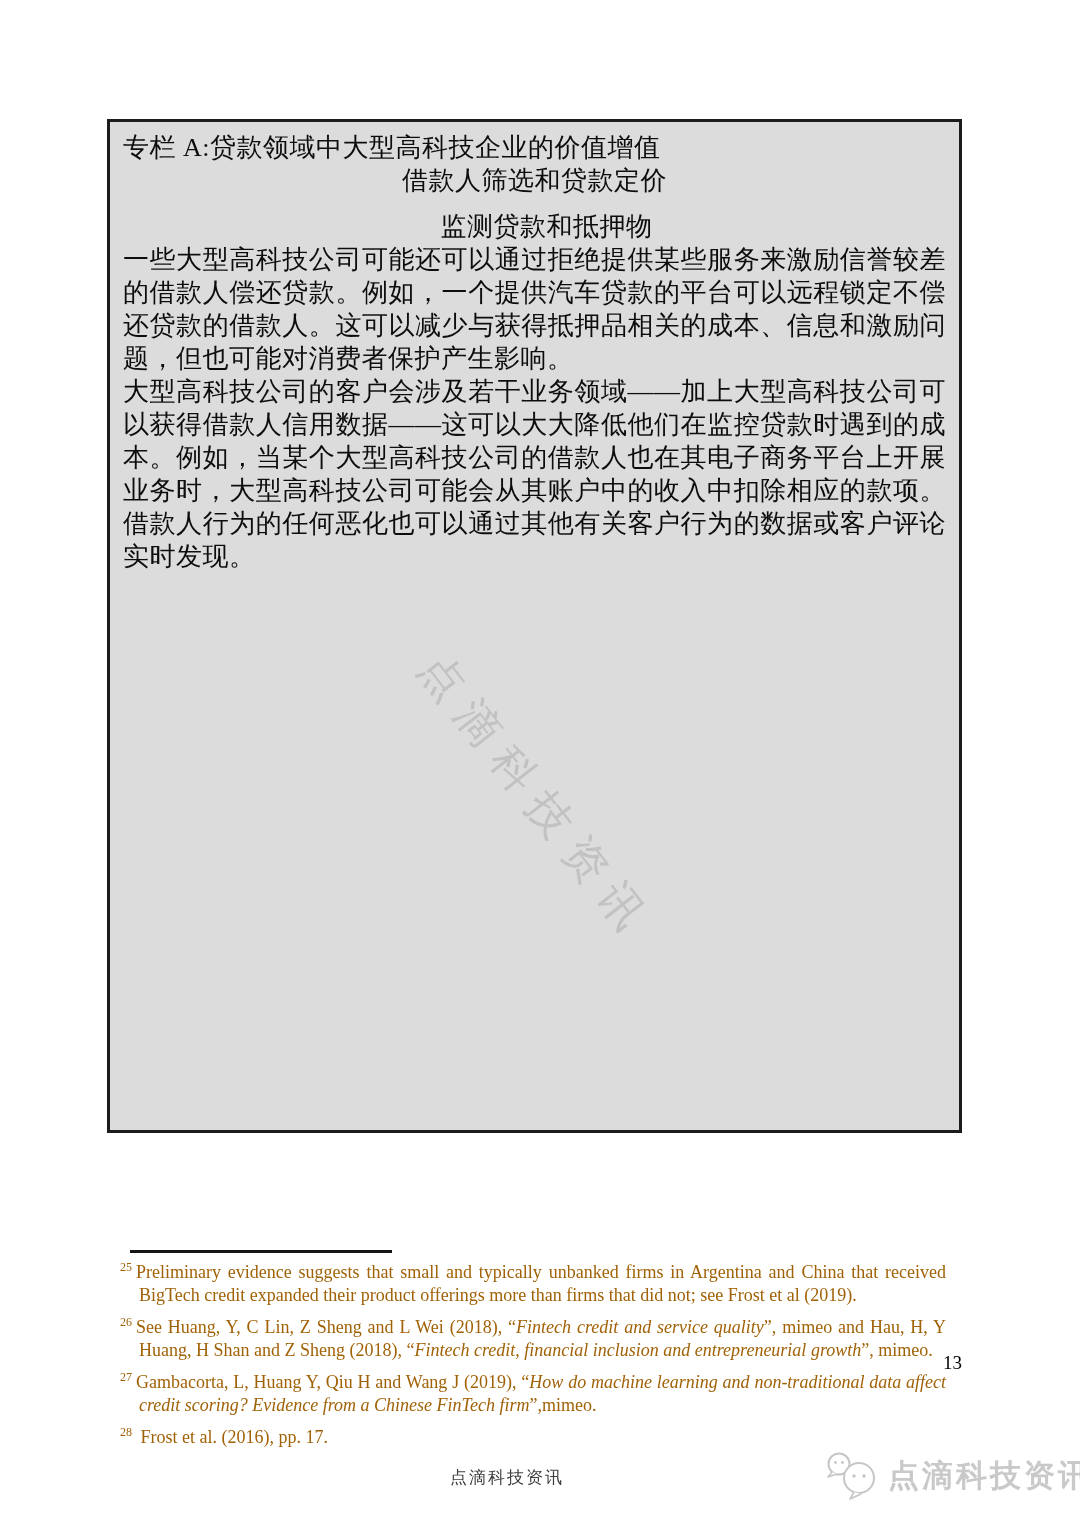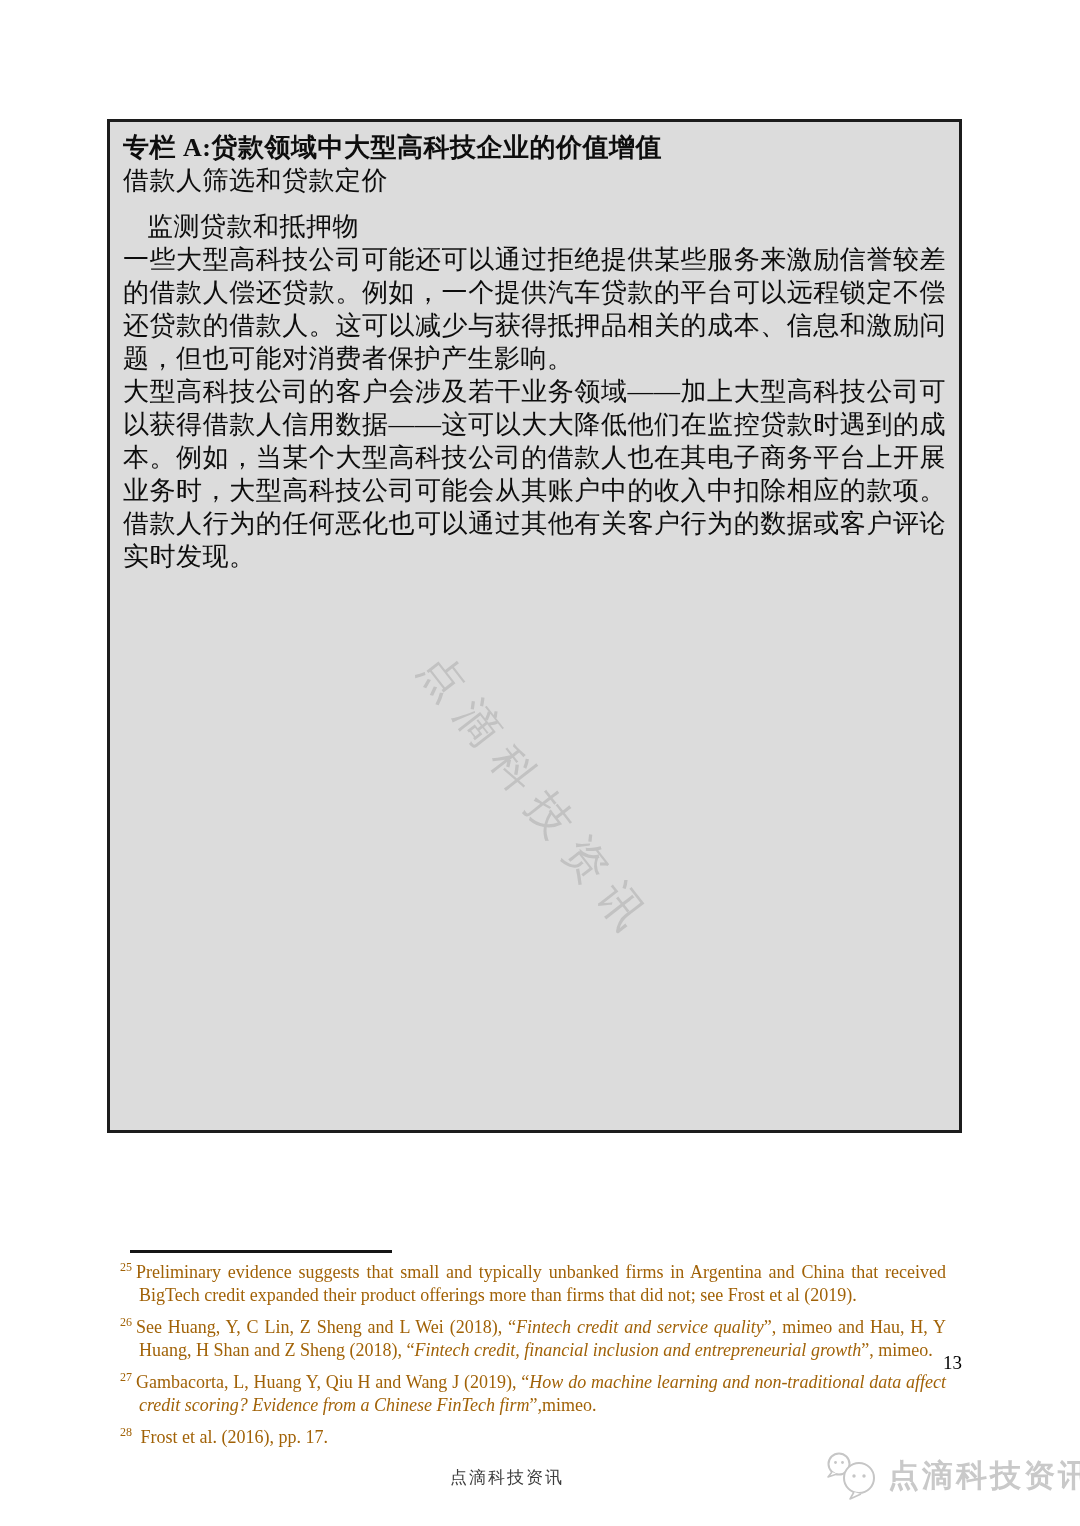--- a/index.html
+++ b/index.html
@@ -27,22 +27,22 @@
     overflow: hidden;
   }
   .boxa p {
     margin: 0;
     font-size: 26px;
     line-height: 33px;
     letter-spacing: 0.5px;
     text-align: justify;
     color: #0d0d0d;
   }
-  .boxa p.box-title { font-weight: bold; text-align: left; }
-  .boxa p.box-heading { text-align: left; }
+  .boxa p.box-title { font-weight: normal; text-align: left; }
+  .boxa p.box-heading { text-align: center; }
   .boxa p.gap-top { margin-top: 13px; margin-left: 24px; }
 
   
   .wm-diagonal {
     position: absolute;
     left: 452px;
     top: 642px;
     transform: rotate(52deg);
     transform-origin: 0 0;
     font-size: 44px;

